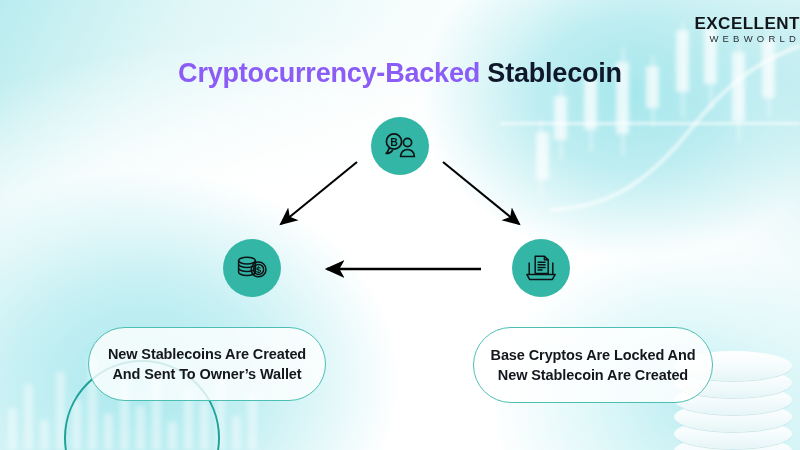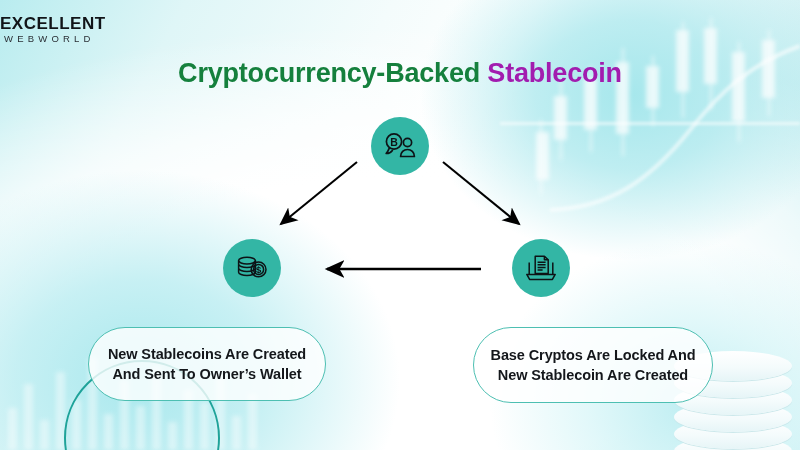--- a/index.html
+++ b/index.html
@@ -77,40 +77,40 @@
   .coinstack{position:absolute;right:6px;bottom:-16px;width:120px;height:150px;}
   .coinstack .coin{
     position:absolute;left:0;width:118px;height:30px;border-radius:50%;
     background:linear-gradient(180deg,#ffffff 0%, #f4fbfc 55%, #e6f5f7 100%);
     box-shadow:0 1px 0 rgba(200,230,233,.9);
   }
 
   
   .logo{
     position:absolute;left:0;right:0;top:14px;
-    text-align:left;
+    text-align:right;
   }
   .logo .l1{
     font-weight:bold;font-size:17px;letter-spacing:.5px;color:#111418;
     line-height:19px;
   }
   .logo .l2{
     font-size:9.5px;letter-spacing:4.2px;color:#2a2f35;line-height:12px;
     padding-left:4px;
   }
 
   
   .title{
     position:absolute;left:0;right:0;top:57px;
     text-align:center;
     font-size:27px;font-weight:bold;letter-spacing:-0.2px;
     line-height:32px;
   }
-  .title .hl{color:#15803d;text-align:center;}
-  .title .dk{color:#a21caf;}
+  .title .hl{color:#8b5cf6;text-align:center;}
+  .title .dk{color:#0f172a;}
 
   
   .node{
     position:absolute;
     width:58px;height:58px;border-radius:50%;
     background:#33b6a5;
     display:flex;align-items:center;justify-content:center;
   }
   #node-top{left:371px;top:117px;}
   #node-left{left:223px;top:239px;}

